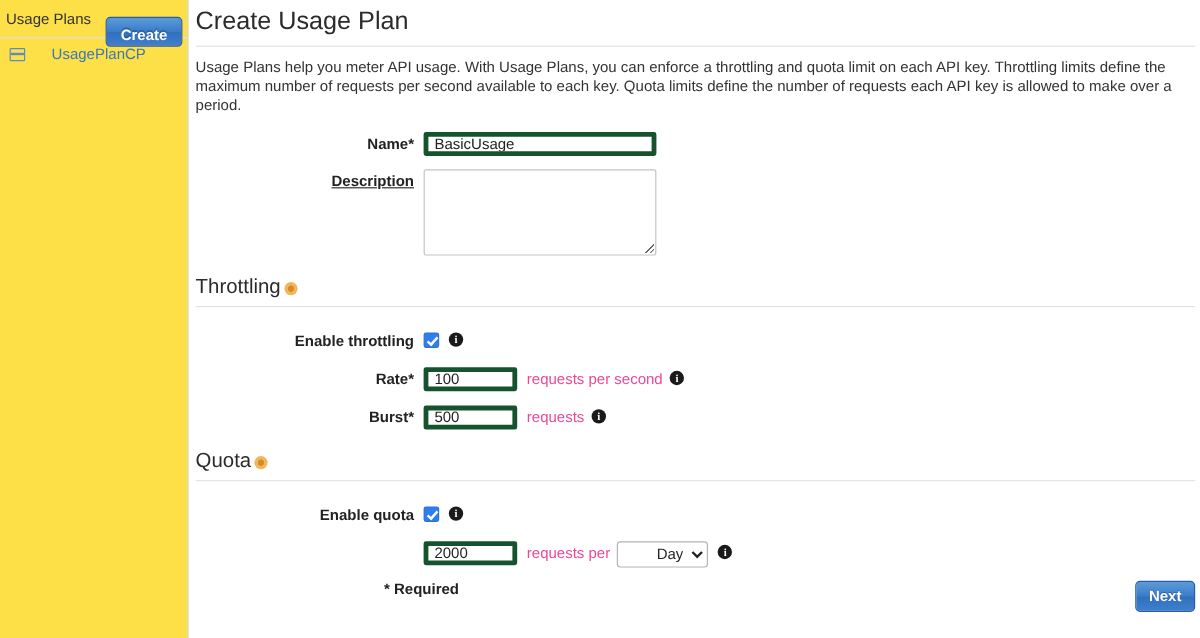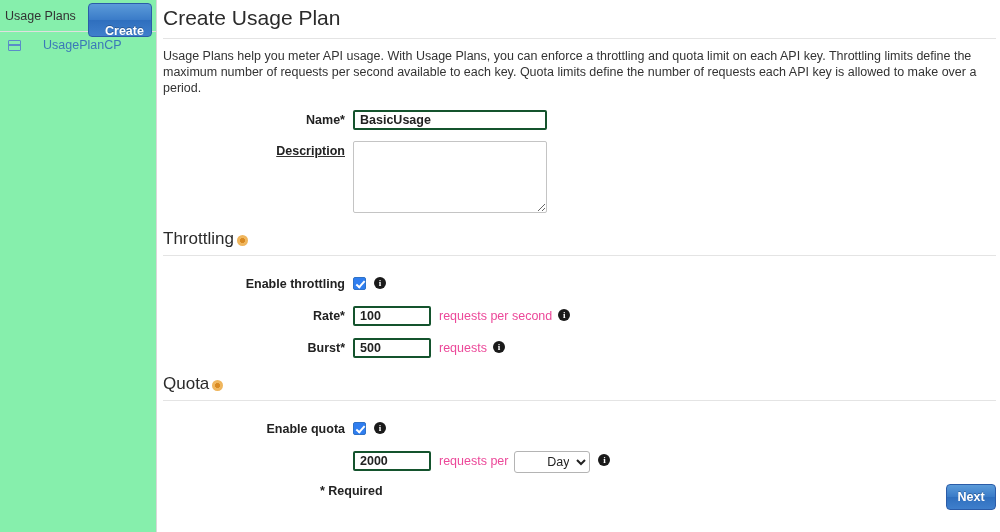--- a/index.html
+++ b/index.html
@@ -10,50 +10,50 @@
     font-family: "Liberation Sans", sans-serif;
     color: #333333;
     overflow: hidden;
   }
   #app { position: relative; width: 1000px; height: 532px; }
 
   
   #sidebar {
     position: absolute; left: 0; top: 0;
     width: 157px; height: 532px;
-    background: #86efac;
+    background: #fde047;
     border-right: 1px solid #d8d8d8;
   }
   .sidebar-header {
     position: relative;
     height: 32px;
     border-bottom: 1px solid #e0e0e0;
     display: flex; align-items: center;
   }
   .sidebar-title {
     font-size: 12.5px;
     color: #333;
     margin-left: 5px;
     white-space: nowrap;
   }
   .create-btn {
     position: absolute;
-    left: 88px; top: 3px;
+    left: 88px; top: 14px;
     width: 64px; height: 25px;
     border: 1px solid #2b5ca8;
     border-radius: 4px;
     background: linear-gradient(to bottom, #5b9bd9 0%, #3a7bc8 50%, #2f6fbe 51%, #3f7fcc 100%);
     color: #ffffff;
     font-size: 12.5px;
     font-weight: bold;
     cursor: pointer;
     line-height: 23px;
     text-align: center;
     text-shadow: 0 -1px 0 rgba(0,0,0,.25);
-    padding: 16px;
+    padding: 3px;
   }
   .plan-item {
     display: flex; align-items: center;
     padding: 6px 0 6px 8px;
     cursor: pointer;
     gap: 16px;
   }
   .plan-icon {
     width: 13px; height: 11px;
     border: 1px solid #5a8cc8;
@@ -110,28 +110,27 @@
     text-align: right;
     padding-right: 8px;
     font-size: 12.5px;
     font-weight: bold;
     color: #222;
     line-height: 20px;
     flex: 0 0 auto;
   }
   .txt-input {
     height: 20px;
-    border: 2px solid #14532d;
+    border: 4px solid #14532d;
     border-radius: 2px;
     background: #fff;
     font-family: "Liberation Sans", sans-serif;
     font-size: 12.5px;
     color: #222;
     padding: 0 5px;
-    font-weight: bold;
   }
   .name-input { width: 194px; }
   .num-input { width: 78px; }
   .desc-input {
     width: 194px;
     height: 72px;
     border: 1px solid #c4c4c4;
     border-radius: 2px;
     background: #fff;
     font-family: "Liberation Sans", sans-serif;

